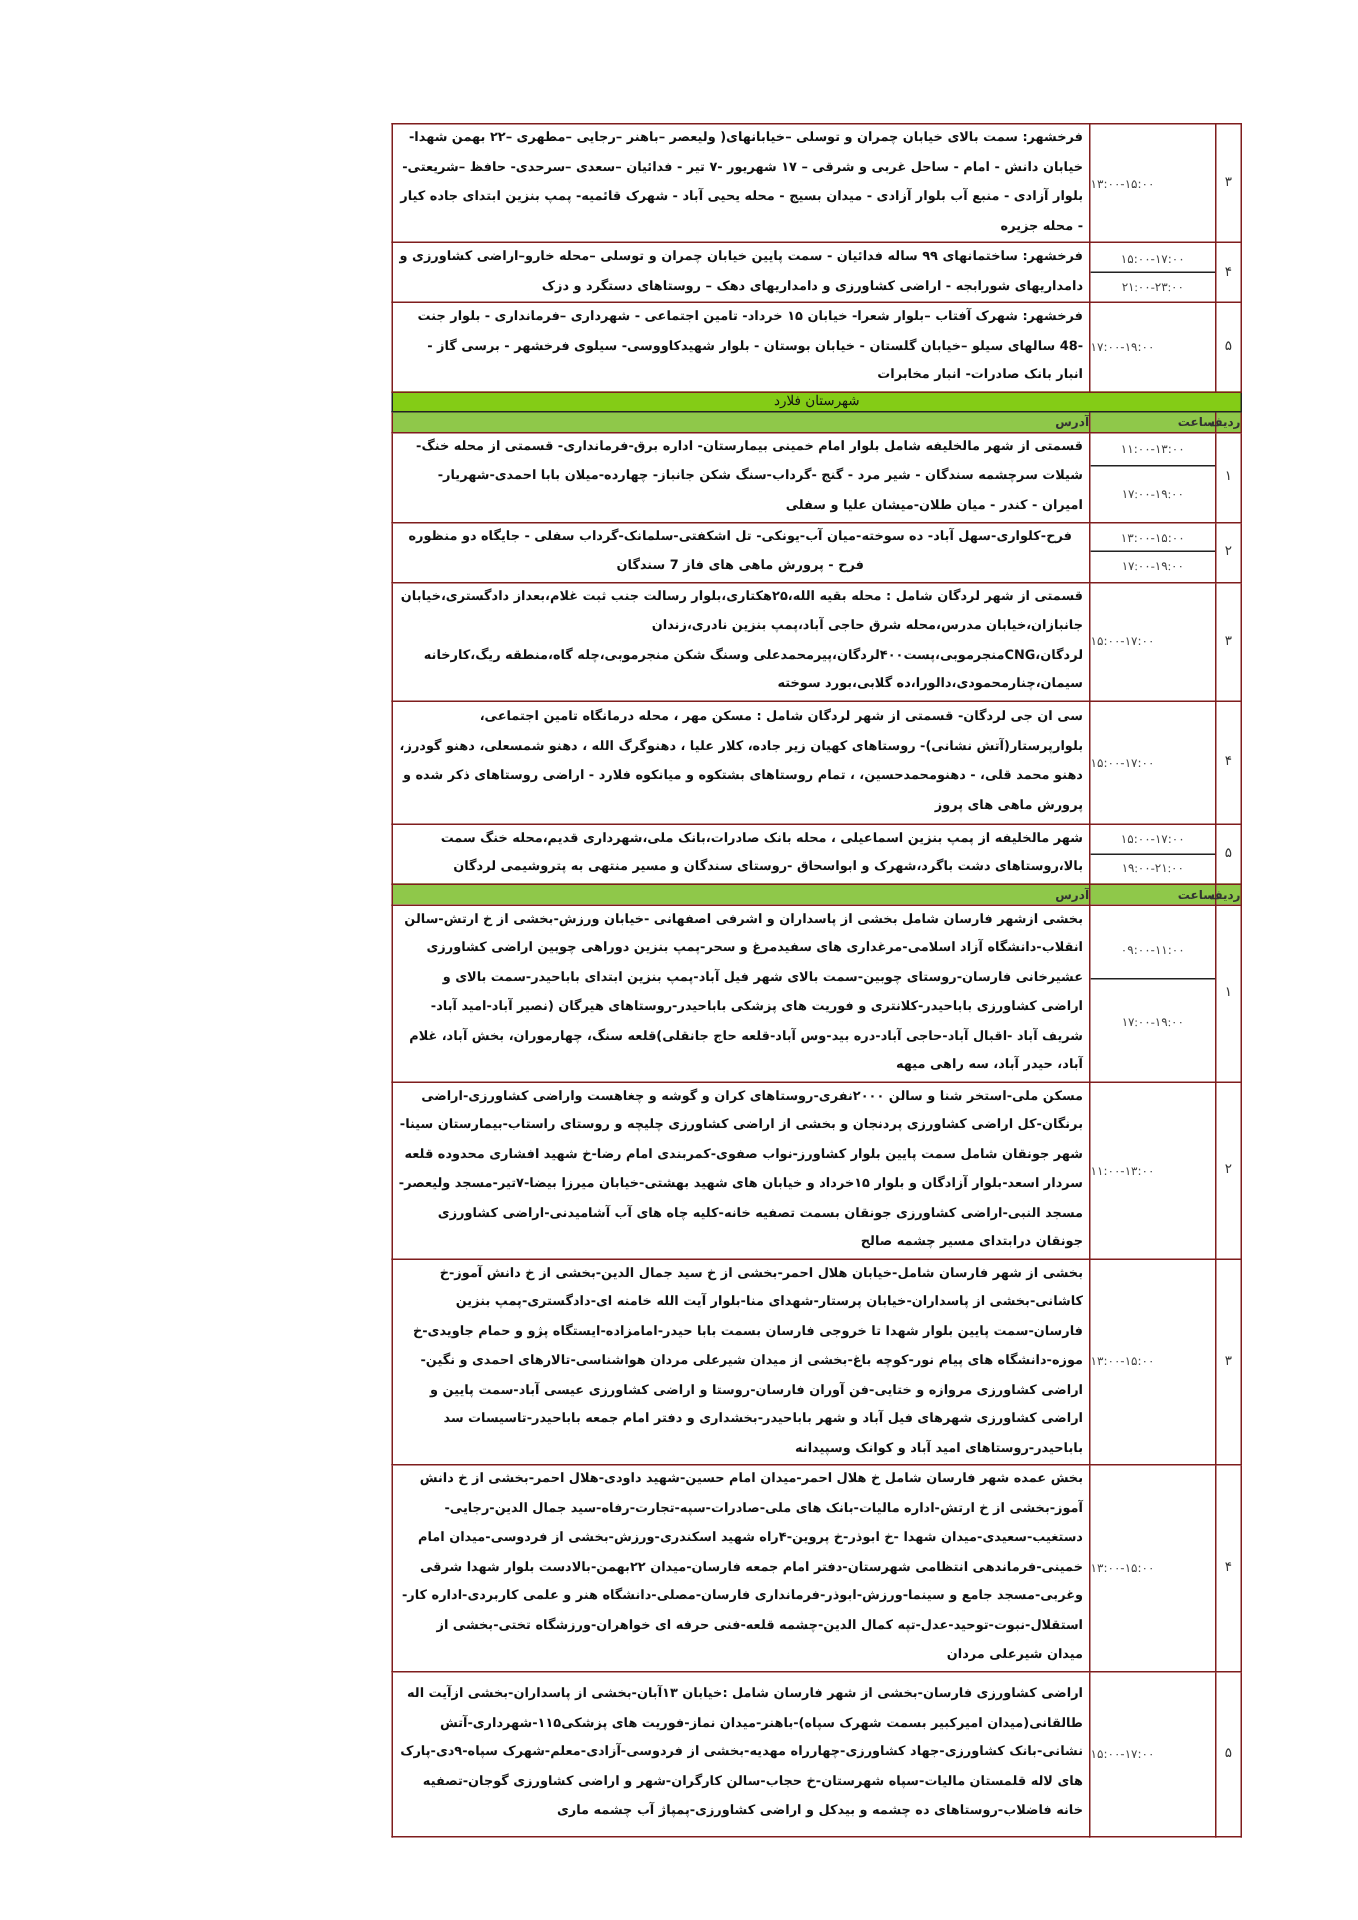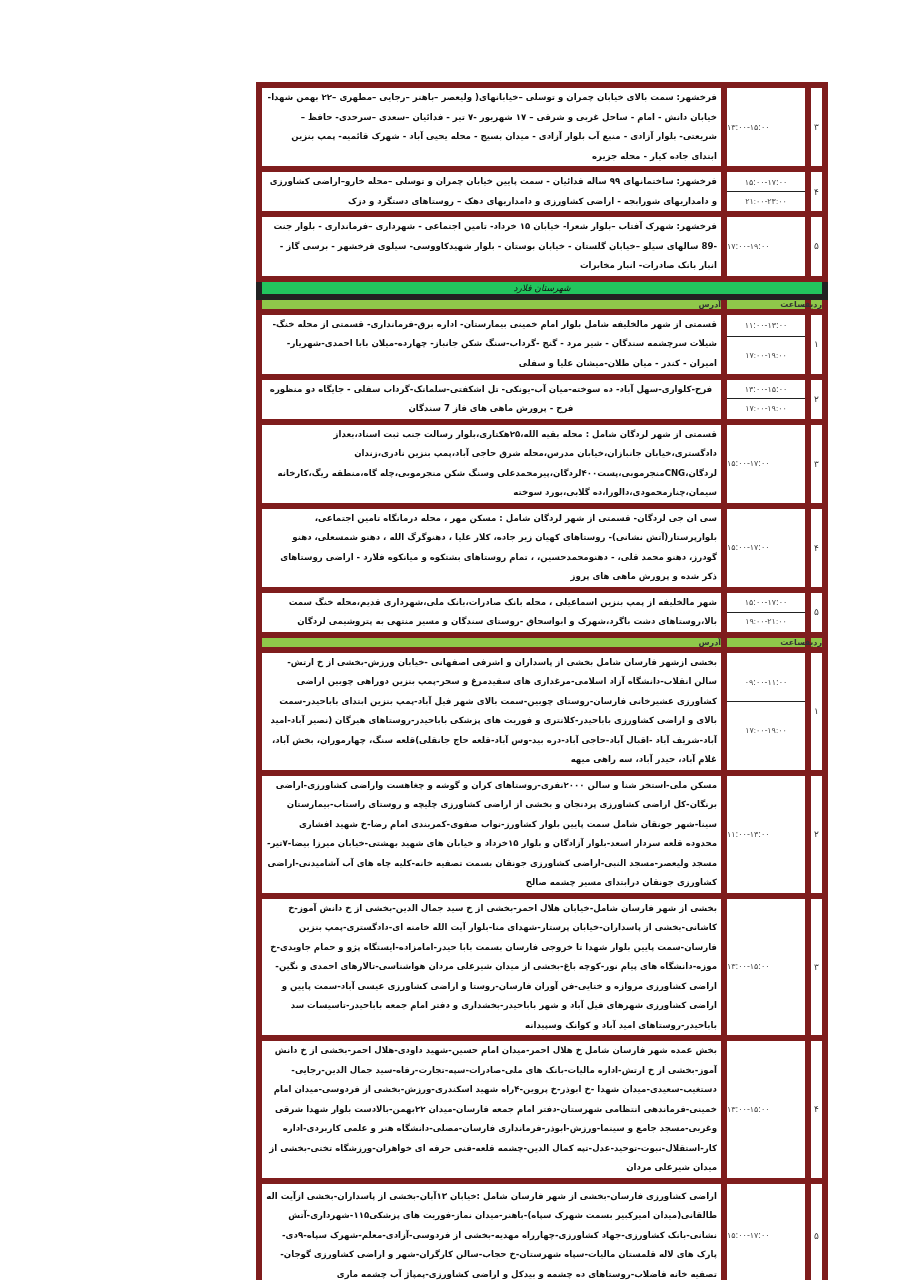--- a/index.html
+++ b/index.html
@@ -3,29 +3,29 @@
 <meta charset="utf-8">
 <style>
   * { box-sizing: border-box; margin: 0; padding: 0; }
   html, body { width: 905px; height: 1280px; background: #ffffff; overflow: hidden; }
   body { position: relative; font-family: "DejaVu Sans", sans-serif; color: #111; }
   #sheet {
     position: absolute; left: 262px; top: 82px; width: 566px;
     direction: rtl;
   }
   table { border-collapse: collapse; width: 566px; table-layout: fixed; direction: rtl; }
-  td, th { border: 6px solid #7f1d1d; vertical-align: middle; }
+  td, th { border: 1px solid #7f1d1d; vertical-align: middle; }
   col.c-num { width: 17px; }
   col.c-time { width: 84px; }
   col.c-addr { width: 465px; }
   .num { text-align: center; font-size: 9px; color: #333; }
   .time { text-align: left; font-size: 8px; color: #444; direction: ltr; letter-spacing: 0.3px; }
   .addr { text-align: right; font-size: 8.6px; font-weight: bold; line-height: 19.5px; padding: 0 4px 0 3px; }
   .addr.center { text-align: center; }
-  .section-row td { background: #22c55e; text-align: center; font-size: 9px; height: 13px; line-height: 12px; border-color: #222; font-style: italic; }
+  .section-row td { background: #84cc16; text-align: center; font-size: 9px; height: 13px; line-height: 12px; border-color: #222; }
   .header-row td { background: #8fc84a; text-align: right; font-size: 8px; height: 14px; color: #333; font-weight: bold; }
   .time-split { padding: 0; }
   .time-split div { border-bottom: 1px solid #222; display: flex; align-items: center; justify-content: center; }
   .time-split div:last-child { border-bottom: none; font-family: Liberation Serif, serif; }
 </style>
 </head>
 <body>
 
 <div id="sheet">
   <table>
@@ -45,21 +45,21 @@
         <td class="num">۴</td>
         <td class="time time-split">
           <div style="height:19px">۱۵:۰۰-۱۷:۰۰</div>
           <div style="height:18px">۲۱:۰۰-۲۳:۰۰</div>
         </td>
         <td class="addr">فرخشهر: ساختمانهای ۹۹ ساله فدائیان - سمت پایین خیابان چمران و توسلی –محله خارو–اراضی کشاورزی و دامداریهای شورابجه  -  اراضی کشاورزی و دامداریهای دهک – روستاهای دستگرد و دزک</td>
       </tr>
       <tr style="height:56px">
         <td class="num">۵</td>
         <td class="time">۱۷:۰۰-۱۹:۰۰</td>
-        <td class="addr">فرخشهر: شهرک آفتاب –بلوار شعرا- خیابان ۱۵ خرداد- تامین اجتماعی - شهرداری –فرمانداری - بلوار جنت -89 سالهای سیلو –خیابان گلستان - خیابان بوستان - بلوار شهیدکاووسی- سیلوی فرخشهر - برسی گاز  - انبار بانک صادرات- انبار مخابرات</td>
+        <td class="addr">فرخشهر: شهرک آفتاب –بلوار شعرا- خیابان ۱۵ خرداد- تامین اجتماعی - شهرداری –فرمانداری - بلوار جنت -48 سالهای سیلو –خیابان گلستان - خیابان بوستان - بلوار شهیدکاووسی- سیلوی فرخشهر - برسی گاز  - انبار بانک صادرات- انبار مخابرات</td>
       </tr>
 
       <tr class="section-row">
         <td colspan="3">شهرستان فلارد</td>
       </tr>
       <tr class="header-row">
         <td>ردیف</td>
         <td>ساعت</td>
         <td>آدرس</td>
       </tr>
@@ -75,21 +75,21 @@
         <td class="num">۲</td>
         <td class="time time-split">
           <div style="height:18px">۱۳:۰۰-۱۵:۰۰</div>
           <div style="height:18px">۱۷:۰۰-۱۹:۰۰</div>
         </td>
         <td class="addr center">فرح-کلواری-سهل آباد- ده سوخته-میان آب-یونکی- تل اشکفتی-سلمانک-گرداب سفلی  - جایگاه دو منظوره فرح - پرورش ماهی های فاز 7 سندگان</td>
       </tr>
       <tr style="height:74px">
         <td class="num">۳</td>
         <td class="time">۱۵:۰۰-۱۷:۰۰</td>
-        <td class="addr">قسمتی از شهر لردگان شامل : محله بقیه الله،۲۵هکتاری،بلوار رسالت جنب ثبت اسناد،بعداز دادگستری،خیابان جانبازان،خیابان مدرس،محله شرق حاجی آباد،پمپ بنزین نادری،زندان لردگان،CNGمنجرموبی،پست۴۰۰لردگان،پیرمحمدعلی وسنگ شکن منجرموبی،چله گاه،منطقه ریگ،کارخانه سیمان،چنارمحمودی،دالورا،ده گلابی،بورد سوخته</td>
+        <td class="addr">قسمتی از شهر لردگان شامل : محله بقیه الله،۲۵هکتاری،بلوار رسالت جنب ثبت غلام،بعداز دادگستری،خیابان جانبازان،خیابان مدرس،محله شرق حاجی آباد،پمپ بنزین نادری،زندان لردگان،CNGمنجرموبی،پست۴۰۰لردگان،پیرمحمدعلی وسنگ شکن منجرموبی،چله گاه،منطقه ریگ،کارخانه سیمان،چنارمحمودی،دالورا،ده گلابی،بورد سوخته</td>
       </tr>
       <tr style="height:82px">
         <td class="num">۴</td>
         <td class="time">۱۵:۰۰-۱۷:۰۰</td>
         <td class="addr">سی ان جی لردگان- قسمتی از شهر لردگان شامل : مسکن مهر ، محله درمانگاه تامین اجتماعی، بلوارپرستار(آتش نشانی)- روستاهای کهیان زیر جاده، کلار علیا ، دهنوگرگ الله ، دهنو شمسعلی، دهنو گودرز، دهنو محمد قلی، - دهنومحمدحسین، ، تمام روستاهای بشتکوه و میانکوه فلارد  - اراضی روستاهای ذکر شده و پرورش ماهی های پروز</td>
       </tr>
       <tr style="height:38px">
         <td class="num">۵</td>
         <td class="time time-split">
           <div style="height:19px">۱۵:۰۰-۱۷:۰۰</div>

